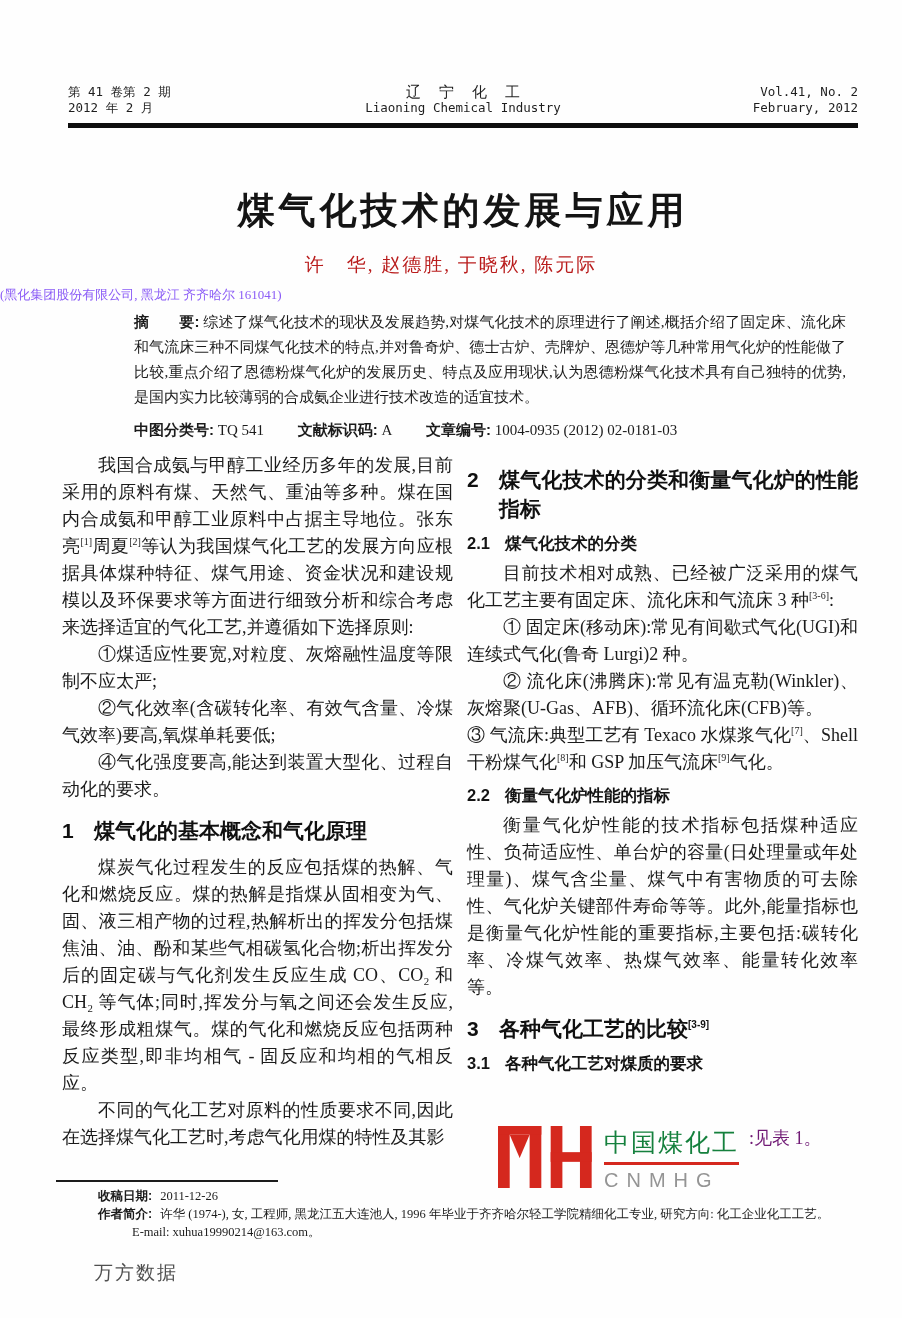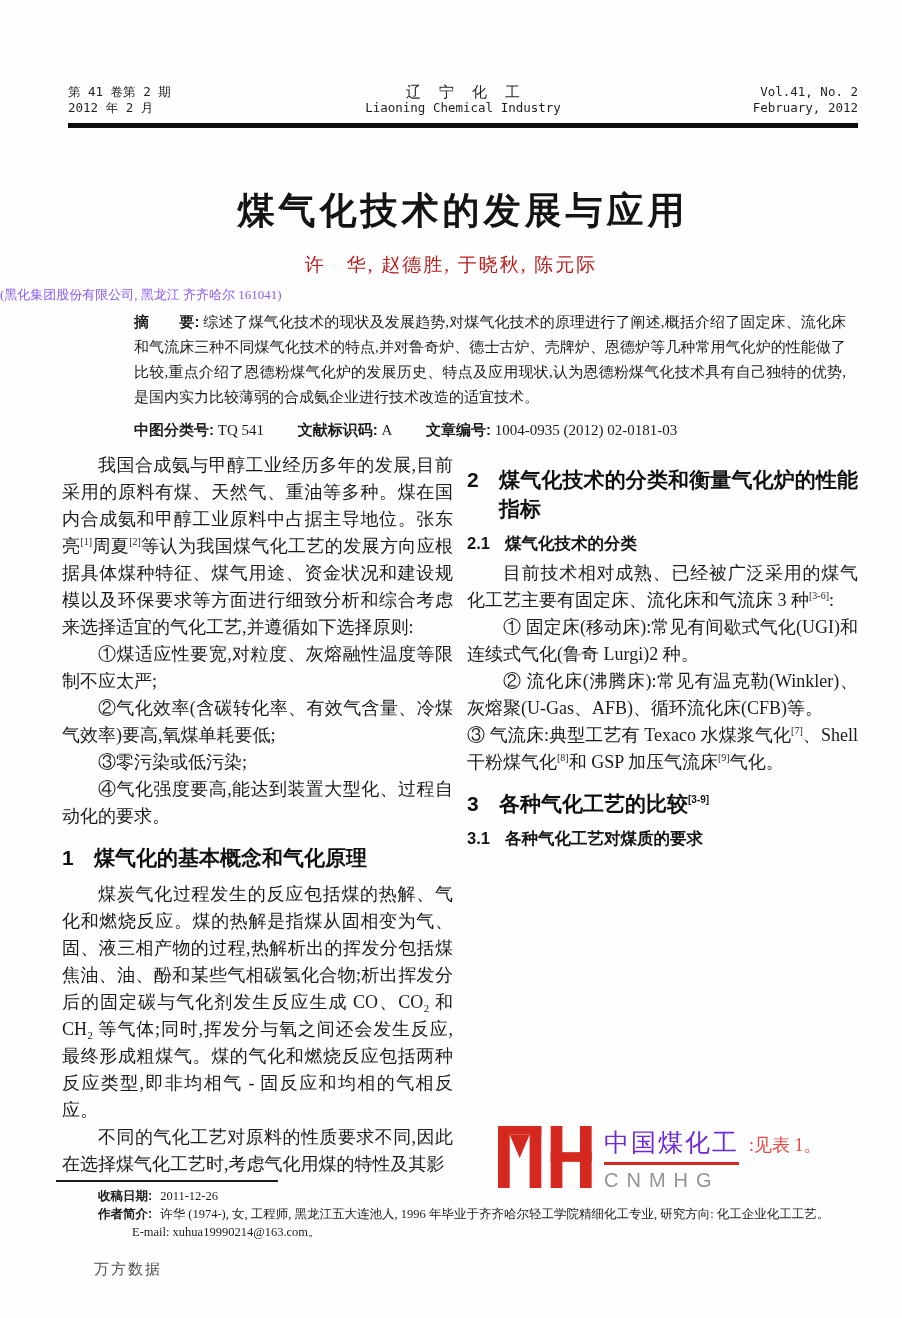--- a/index.html
+++ b/index.html
@@ -47,37 +47,37 @@
   .sec .num{flex:none;width:32px;}
   .sec .txt{flex:1;}
   .sub{display:flex;font-family:"Liberation Sans","DejaVu Sans",sans-serif;font-weight:700;
        font-size:16.5px;line-height:23px;margin:8px 0 5px 0;color:#141414;}
   .sub .num{flex:none;width:38px;}
 
   
   .watermark{position:absolute;left:498px;top:1126px;display:flex;align-items:flex-start;gap:10px;}
   .wm-logo{flex:none;}
   .wm-col{display:flex;flex-direction:column;}
-  .wm-cn{font-family:"Liberation Sans","DejaVu Sans",sans-serif;font-size:25px;color:#6d28d9;
+  .wm-cn{font-family:"Liberation Sans","DejaVu Sans",sans-serif;font-size:25px;color:#15803d;
          letter-spacing:2px;padding-bottom:3px;border-bottom:3px solid #d5281e;}
   .wm-en{font-family:"Liberation Sans","DejaVu Sans",sans-serif;font-size:20px;color:#949494;
          letter-spacing:8px;margin-top:4px;}
-  .wm-inline{font-size:18px;color:#ef4444;margin-top:7px;}
+  .wm-inline{font-size:18px;color:#701a75;}
 
   
   .fnote{position:absolute;top:1180px;left:62px;width:796px;font-size:12.5px;line-height:18px;}
   .fn-rule{width:222px;height:2px;background:#1c1c1c;margin:0 0 5px -6px;}
   .fn-row{display:flex;white-space:nowrap;overflow:hidden;}
   .fn-row .label{font-family:"Liberation Sans","DejaVu Sans",sans-serif;font-weight:700;
                  flex:none;margin-right:8px;margin-left:36px;}
   .fn-email{padding-left:70px;}
 
   .wanfang{position:absolute;left:94px;top:1260px;
            font-family:Liberation Serif, serif;
-           font-size:15px;color:#4f4f4f;letter-spacing:2px;}
+           font-size:19px;color:#4f4f4f;letter-spacing:2px;}
 </style>
 </head>
 <body>
 
 <div class="page">
 
   <div class="masthead">
     <div class="mast-left">
       <div>第 41 卷第 2 期</div>
       <div>2012 年 2 月</div>
@@ -107,21 +107,20 @@
       <span class="label">文章编号:</span>
       <span>1004-0935 (2012) 02-0181-03</span>
     </p>
   </div>
 
   <div class="columns">
     <div class="col" id="col-left">
         <p class="para"><span>我国合成氨与甲醇工业经历多年的发展,目前采用的原料有煤、天然气、重油等多种。煤在国内合成氨和甲醇工业原料中占据主导地位。张东亮</span><sup>[1]</sup><span>周夏</span><sup>[2]</sup><span>等认为我国煤气化工艺的发展方向应根据具体煤种特征、煤气用途、资金状况和建设规模以及环保要求等方面进行细致分析和综合考虑来选择适宜的气化工艺,并遵循如下选择原则:</span></p>
         <p class="para"><span>①煤适应性要宽,对粒度、灰熔融性温度等限制不应太严;</span></p>
         <p class="para"><span>②气化效率(含碳转化率、有效气含量、冷煤气效率)要高,氧煤单耗要低;</span></p>
-        <p class="para"><span>③零污染或低污染;</span></p>
         <p class="para"><span>④气化强度要高,能达到装置大型化、过程自动化的要求。</span></p>
         <div class="sec">
           <span class="num">1</span>
           <span class="txt"><span>煤气化的基本概念和气化原理</span></span>
         </div>
         <p class="para"><span>煤炭气化过程发生的反应包括煤的热解、气化和燃烧反应。煤的热解是指煤从固相变为气、固、液三相产物的过程,热解析出的挥发分包括煤焦油、油、酚和某些气相碳氢化合物;析出挥发分后的固定碳与气化剂发生反应生成 CO、CO₂ 和 CH₂ 等气体;同时,挥发分与氧之间还会发生反应,最终形成粗煤气。煤的气化和燃烧反应包括两种反应类型,即非均相气 - 固反应和均相的气相反应。</span></p>
         <p class="para"><span>不同的气化工艺对原料的性质要求不同,因此在选择煤气化工艺时,考虑气化用煤的特性及其影</span></p>
       </div>
     <div class="col" id="col-right">
         <div class="sec">
@@ -129,20 +128,25 @@
           <span class="txt"><span>煤气化技术的分类和衡量气化炉的性能指标</span></span>
         </div>
         <div class="sub">
           <span class="num">2.1</span>
           <span class="txt"><span>煤气化技术的分类</span></span>
         </div>
         <p class="para"><span>目前技术相对成熟、已经被广泛采用的煤气化工艺主要有固定床、流化床和气流床 3 种</span><sup>[3-6]</sup><span>:</span></p>
         <p class="para"><span>① 固定床(移动床):常见有间歇式气化(UGI)和连续式气化(鲁奇 Lurgi)2 种。</span></p>
         <p class="para"><span>② 流化床(沸腾床):常见有温克勒(Winkler)、灰熔聚(U-Gas、AFB)、循环流化床(CFB)等。</span></p>
         <p class="para flush"><span>③ 气流床:典型工艺有 Texaco 水煤浆气化</span><sup>[7]</sup><span>、Shell 干粉煤气化</span><sup>[8]</sup><span>和 GSP 加压气流床</span><sup>[9]</sup><span>气化。</span></p>
+        <div class="sub">
+          <span class="num">2.2</span>
+          <span class="txt"><span>衡量气化炉性能的指标</span></span>
+        </div>
+        <p class="para"><span>衡量气化炉性能的技术指标包括煤种适应性、负荷适应性、单台炉的容量(日处理量或年处理量)、煤气含尘量、煤气中有害物质的可去除性、气化炉关键部件寿命等等。此外,能量指标也是衡量气化炉性能的重要指标,主要包括:碳转化率、冷煤气效率、热煤气效率、能量转化效率等。</span></p>
         <div class="sec">
           <span class="num">3</span>
           <span class="txt"><span>各种气化工艺的比较</span><sup>[3-9]</sup></span>
         </div>
         <div class="sub">
           <span class="num">3.1</span>
           <span class="txt"><span>各种气化工艺对煤质的要求</span></span>
         </div>
       </div>
   </div>

